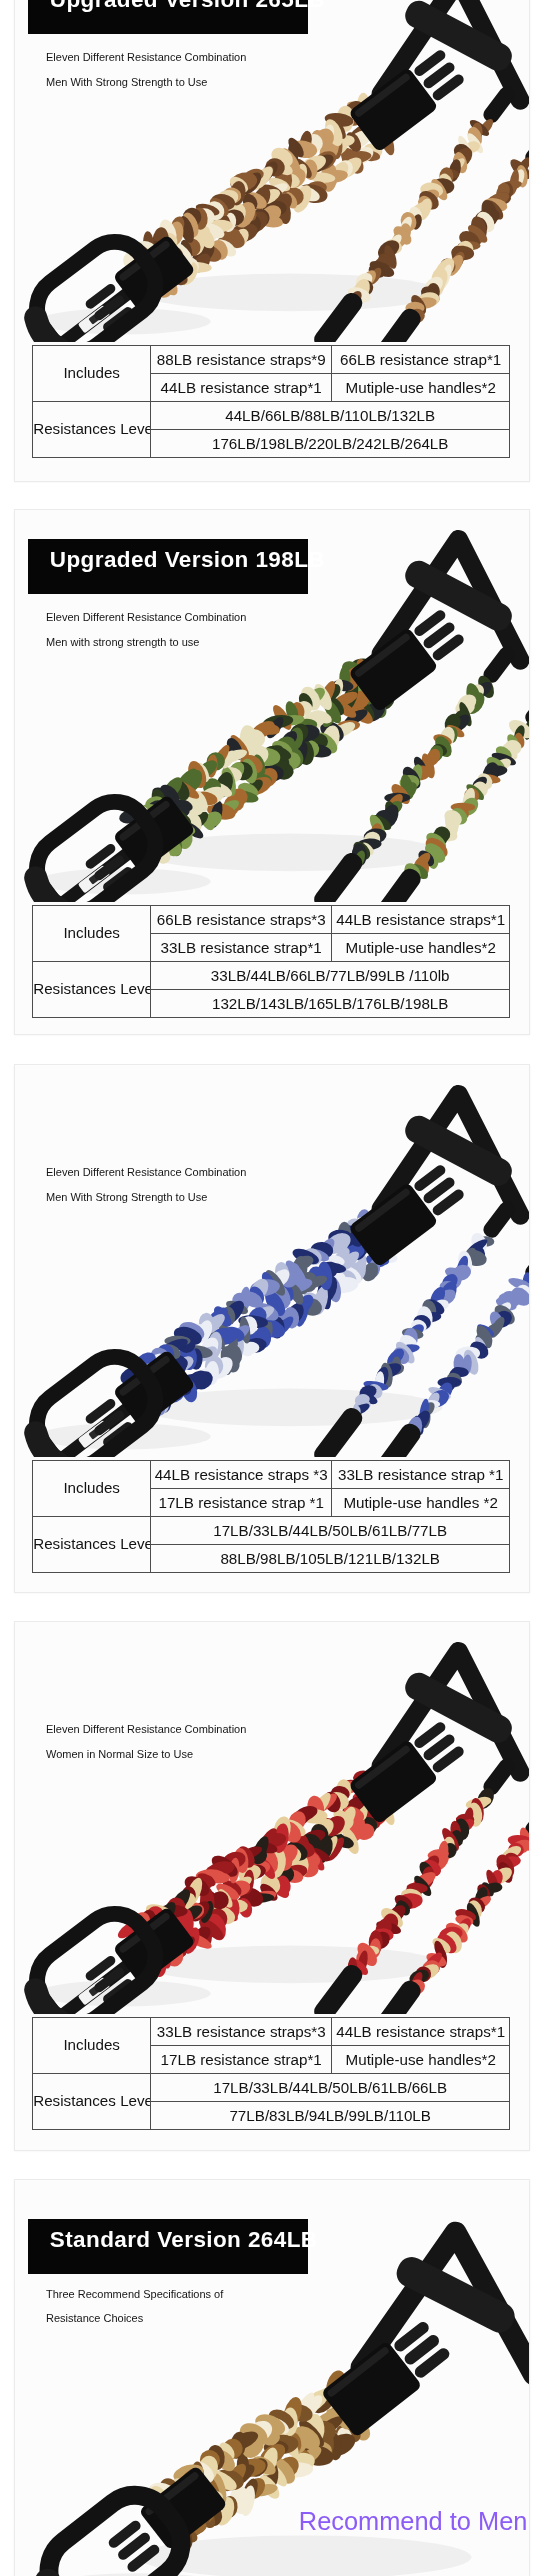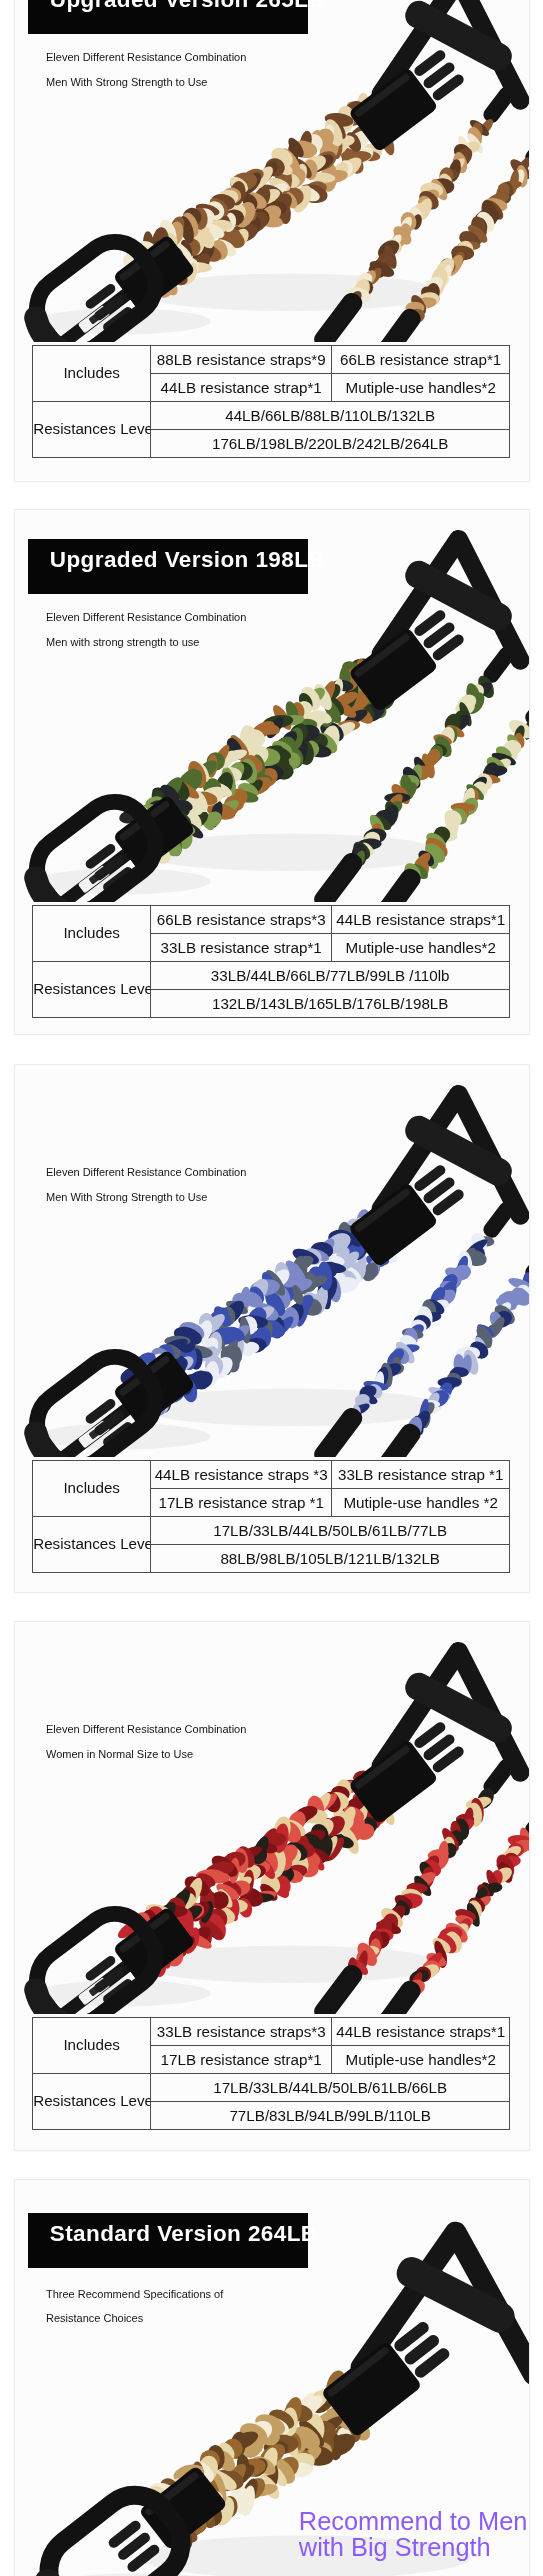--- a/index.html
+++ b/index.html
@@ -14,21 +14,21 @@
         overflow:hidden;box-sizing:border-box;}
   .sec0{top:-51px;height:533px;}
   .sec1{top:509px;height:526px;}
   .sec2{top:1064px;height:529px;}
   .sec3{top:1621px;height:530px;}
   .sec4{top:2179px;height:450px;}
   .art{position:absolute;left:0;top:0;width:516px;height:392px;z-index:1;}
   .sec4 .art{height:450px;}
   .banner{position:absolute;left:13px;top:29px;width:280px;height:55px;
           background:var(--banner-bg);z-index:3;}
-  .sec4 .banner{top:33px;}
+  .sec4 .banner{top:39px;}
   .banner-text{display:block;padding-left:22px;line-height:41px;font-size:22.5px;
           font-weight:700;color:var(--banner-fg);white-space:nowrap;letter-spacing:0.4px;}
   .desc{position:absolute;left:15.2px;margin:16px;font-size:11px;line-height:20.3px;
         color:var(--text);z-index:3;white-space:nowrap;}
   .desc1{top:81px;} .desc2{top:106px;}
   .sec4 .desc1{top:88px;} .sec4 .desc2{top:112px;}
   table.spec{position:absolute;left:17.4px;top:395px;width:476px;z-index:3;
         border-collapse:collapse;table-layout:fixed;background:transparent;}
   table.spec td{border:1.5px solid var(--tbl-border);text-align:center;vertical-align:middle;
         height:27px;padding:0;font-size:15.2px;color:#121212;overflow:hidden;white-space:nowrap;}
@@ -1414,17 +1414,16 @@
         </g>
       </svg>
       <div class="banner">
         <span class="banner-text">Standard Version 264LB</span>
       </div>
       <p class="desc desc1">Three Recommend Specifications of</p>
       <p class="desc desc2">Resistance Choices</p>
 
       <div class="note">
         <span>Recommend to Men</span>
-        <span>with Big Strength</span>
       </div>
     </section>
   </div>
 
 
 </body></html>

